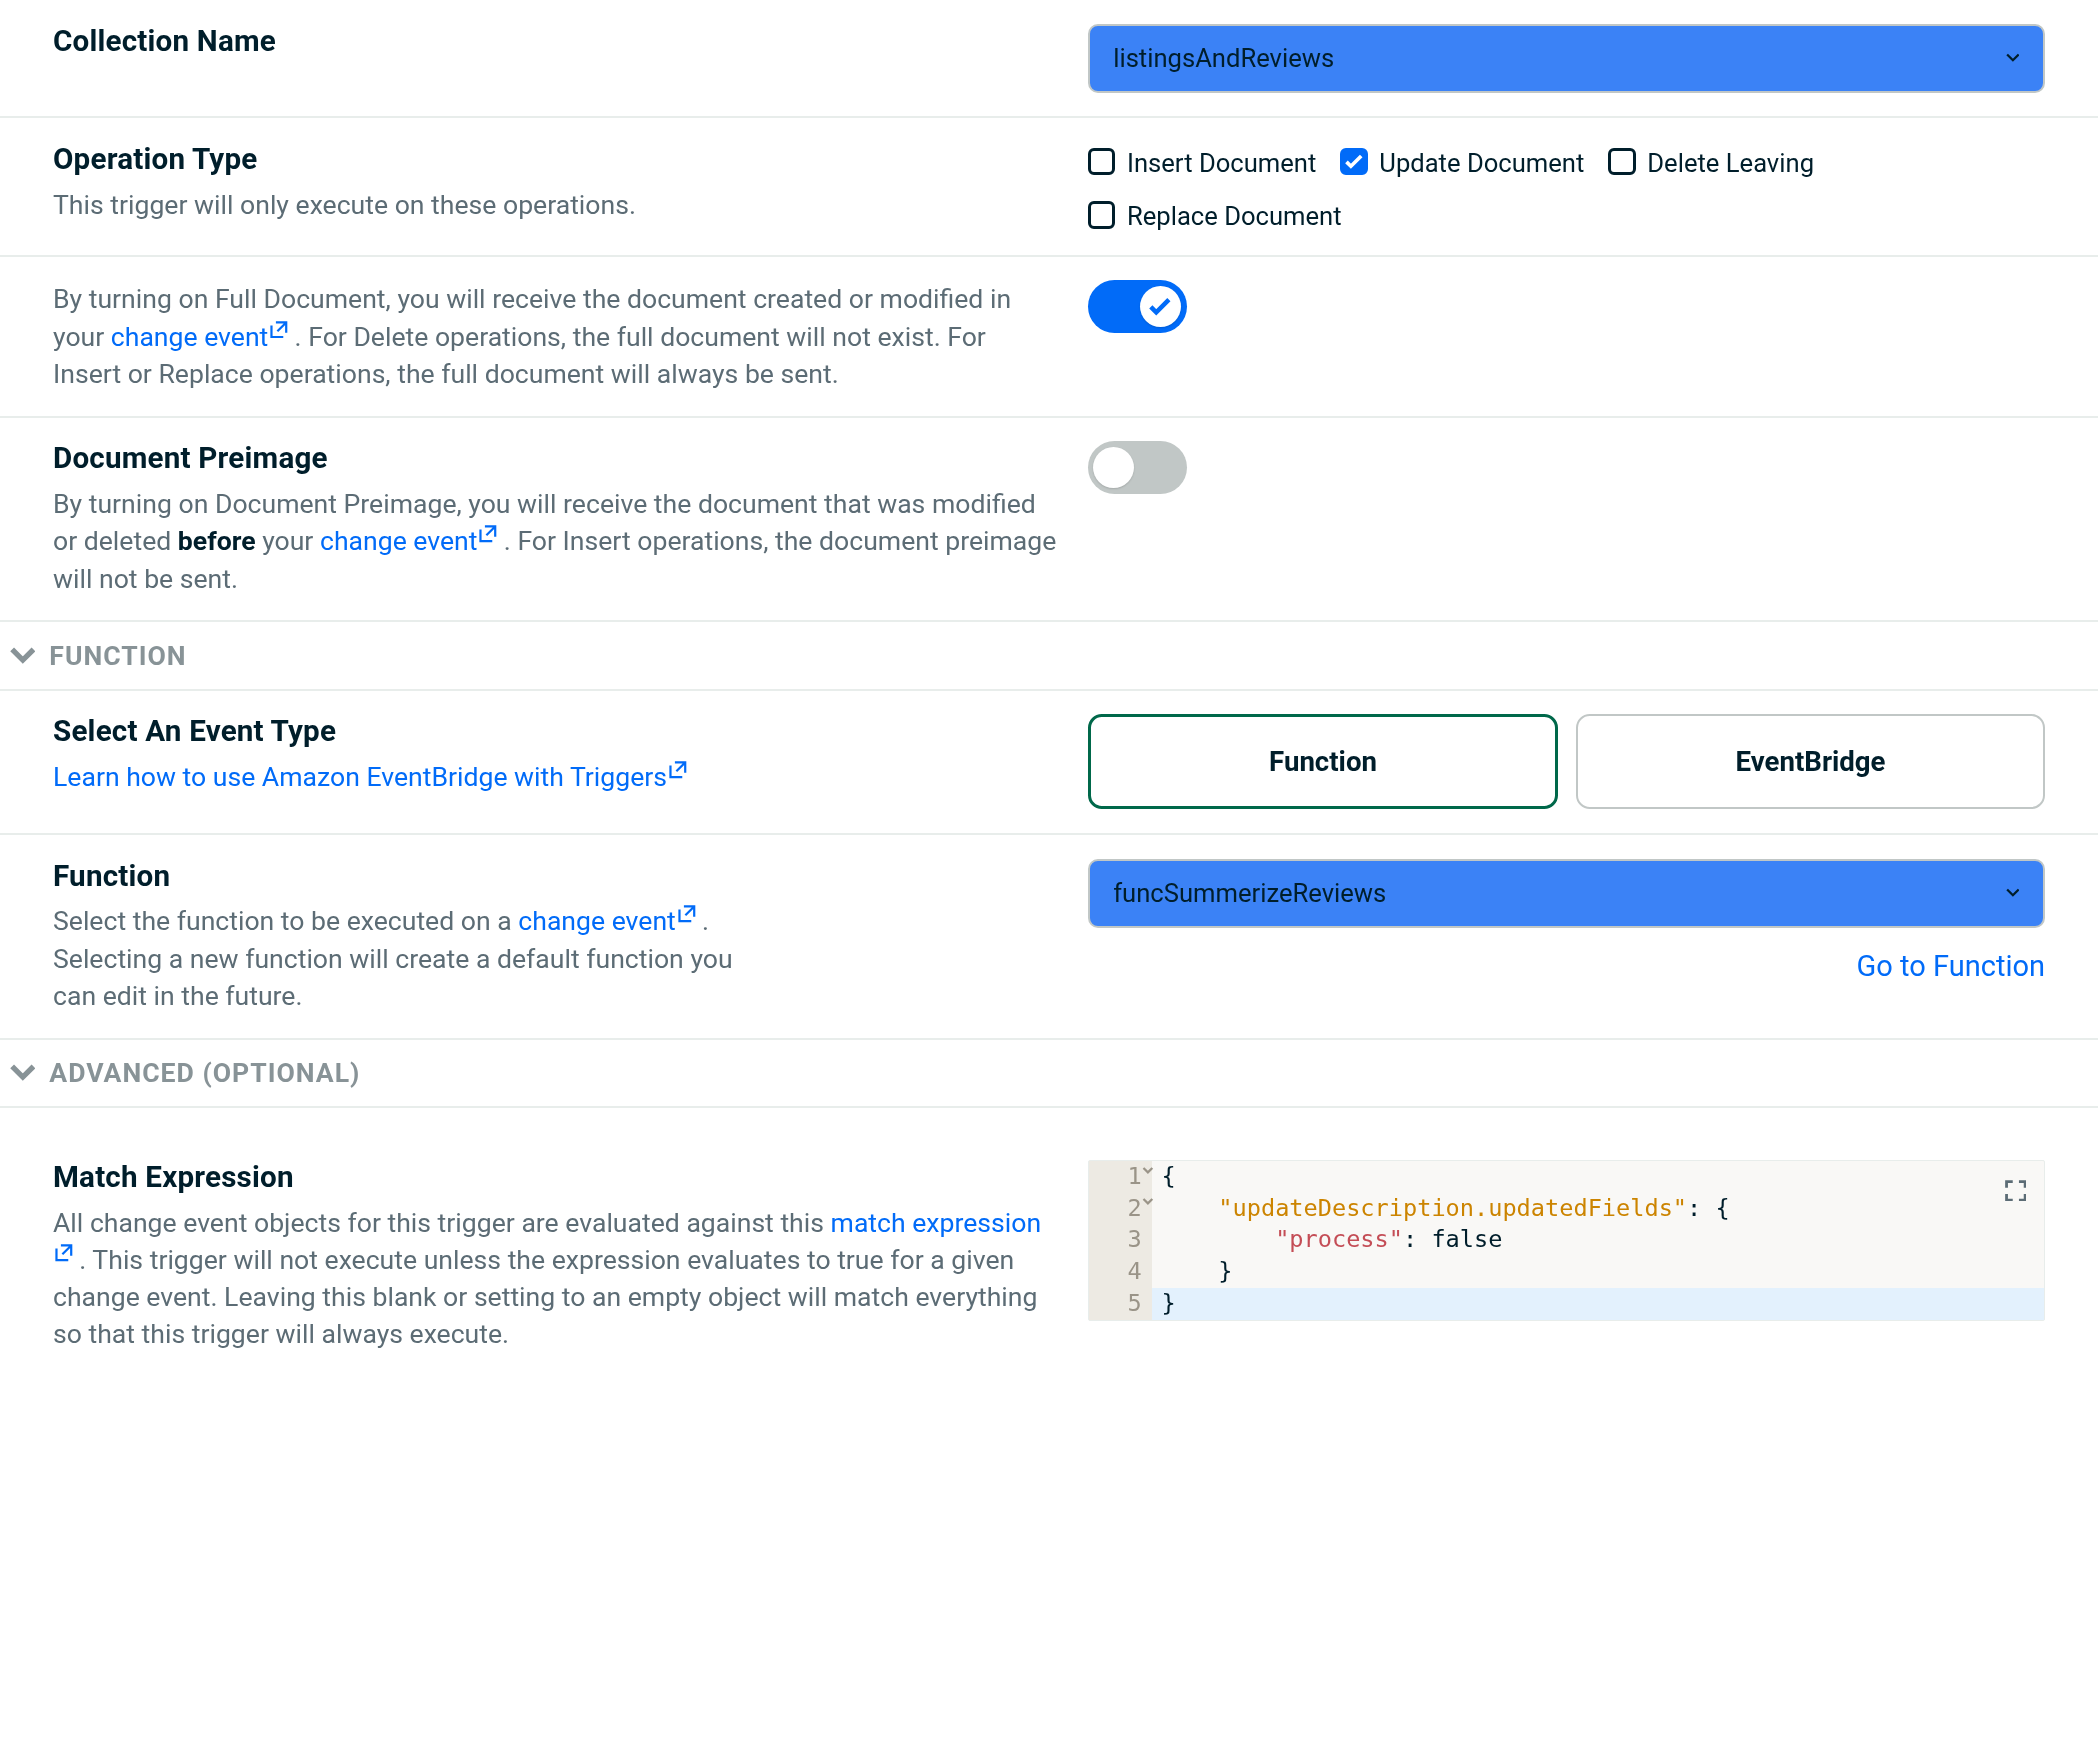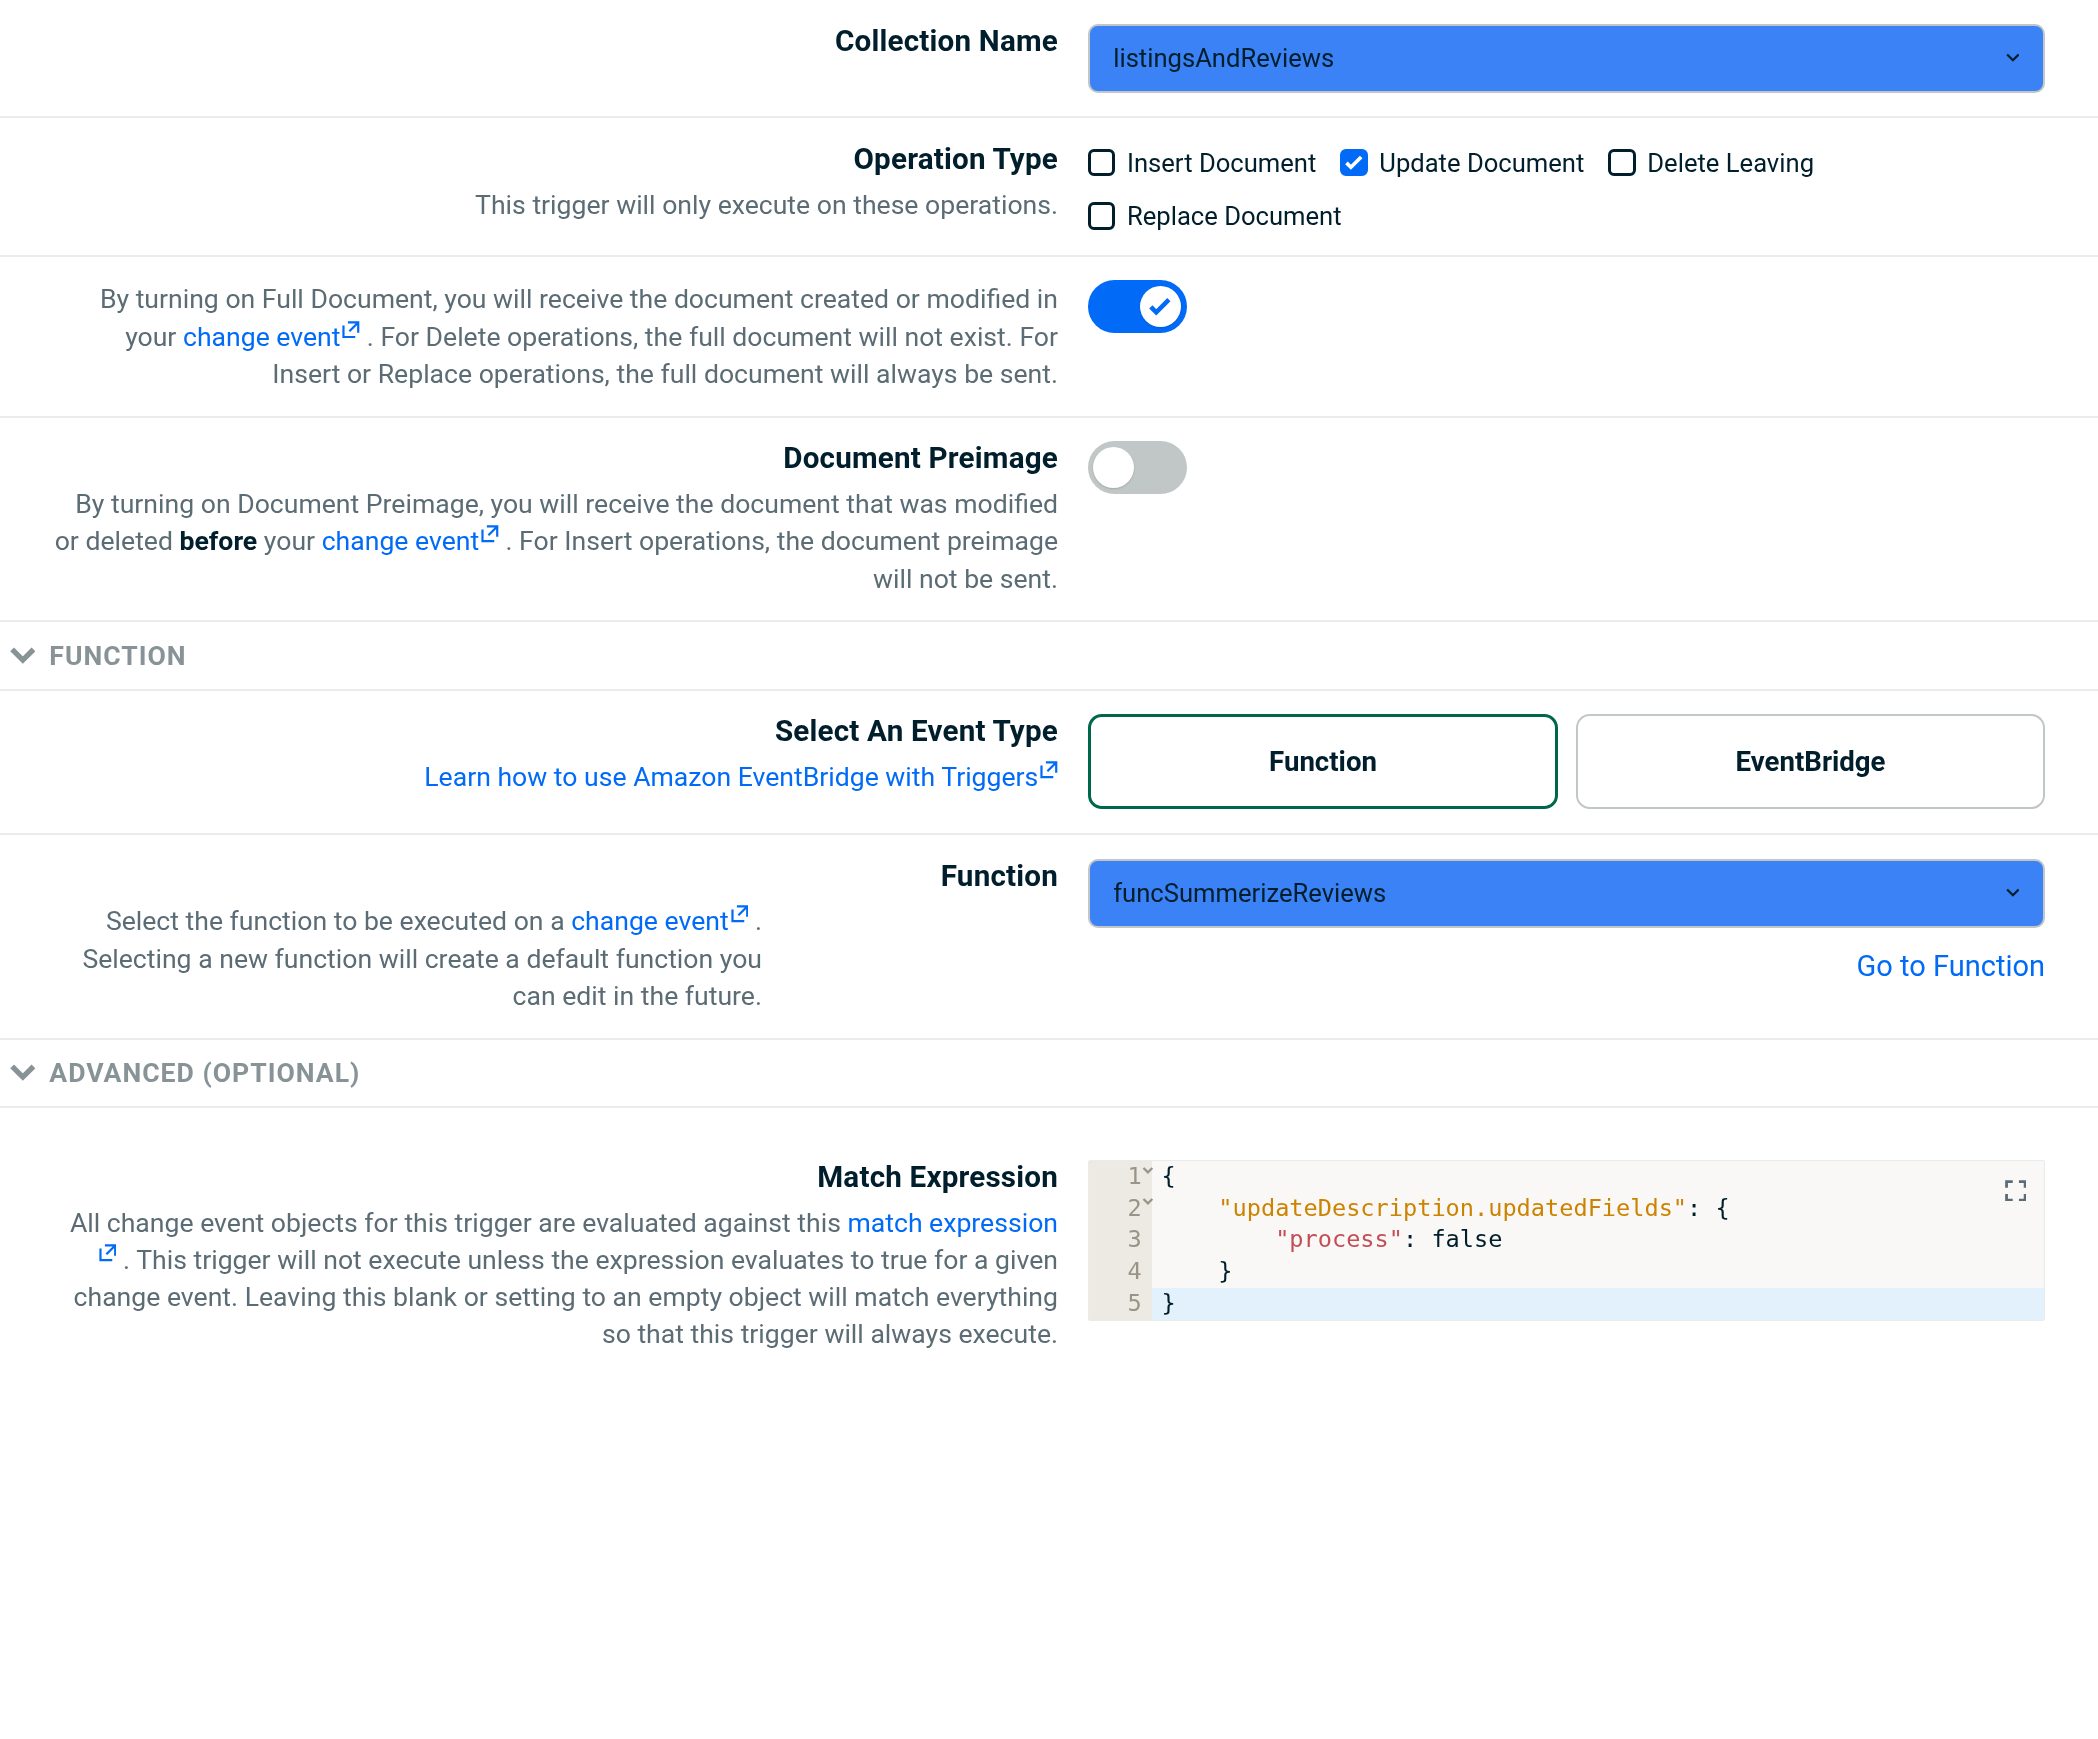--- a/index.html
+++ b/index.html
@@ -28,21 +28,21 @@
     font-size: 23.6px;
   }
   .container { width: 2098px; }
   .row {
     display: flex;
     padding: 23.6px 53px 23.6px 53px;
     border-bottom: 2px solid var(--border-light);
     gap: 29.6px;
   }
   .row.no-border { border-bottom: none; }
-  .col-label { flex: 0 0 1005px; text-align: right; }
+  .col-label { flex: 0 0 1005px; }
   .col-input { flex: 1 1 auto; }
   .field-title {
     font-weight: 700;
     font-size: 29.6px;
     color: var(--text-dark);
     margin: 0 0 9.9px 0;
     letter-spacing: 0.2px;
   }
   .field-help {
     color: var(--text-gray);
@@ -68,21 +68,21 @@
     font-size: 25.6px;
     color: var(--text-dark);
     background: #3b82f6;
     cursor: pointer;
     width: 100%;
   }
   .caret-down { width: 13.8px; height: 13.8px; }
 
   
   .check-row { display:flex; align-items:center; gap: 23.6px; flex-wrap: wrap; padding-top:5.9px;}
-  .check-item { display:flex; align-items:center; gap: 11.8px; font-size: 25.6px; cursor: pointer;}
+  .check-item { display:flex; gap: 11.8px; font-size: 25.6px; cursor: pointer;}
   .cb {
     width: 27.6px; height: 27.6px; border: 3px solid var(--text-dark); border-radius: 5.9px;
     display:flex; align-items:center; justify-content:center; background:#fff;
   }
   .cb.checked { background: var(--brand-blue); border-color: var(--brand-blue); }
   .cb svg { width:17.7px; height:17.7px; display:none;}
   .cb.checked svg { display:block;}
 
   
   .toggle {

